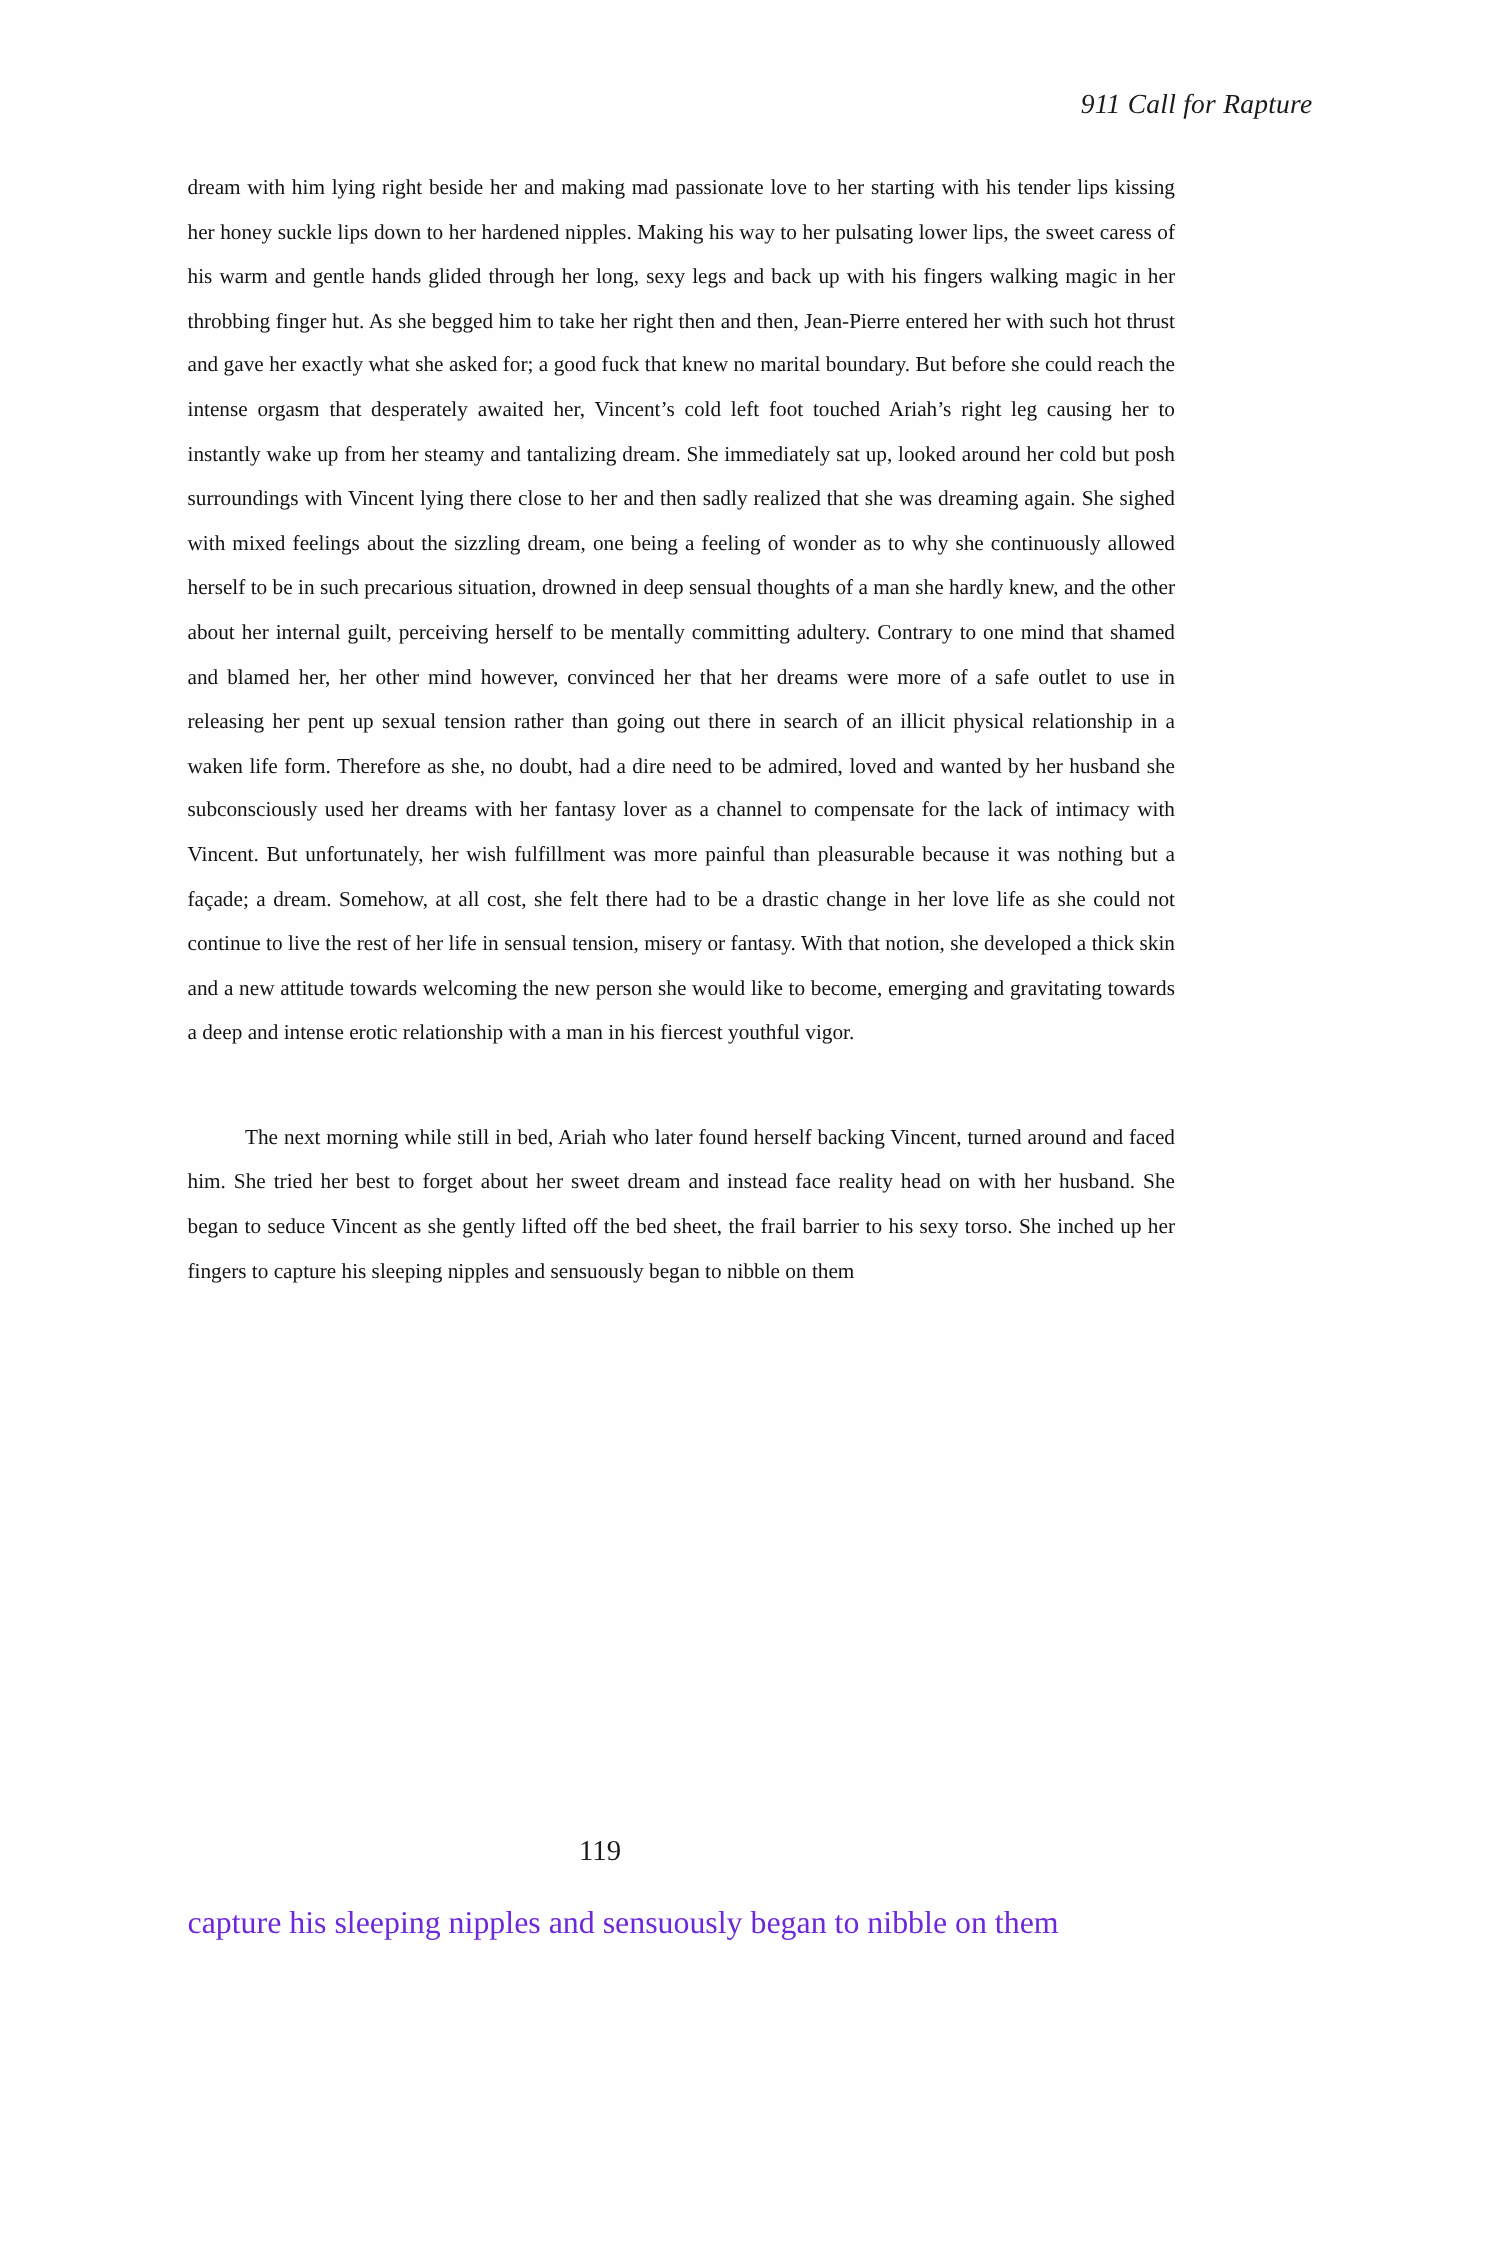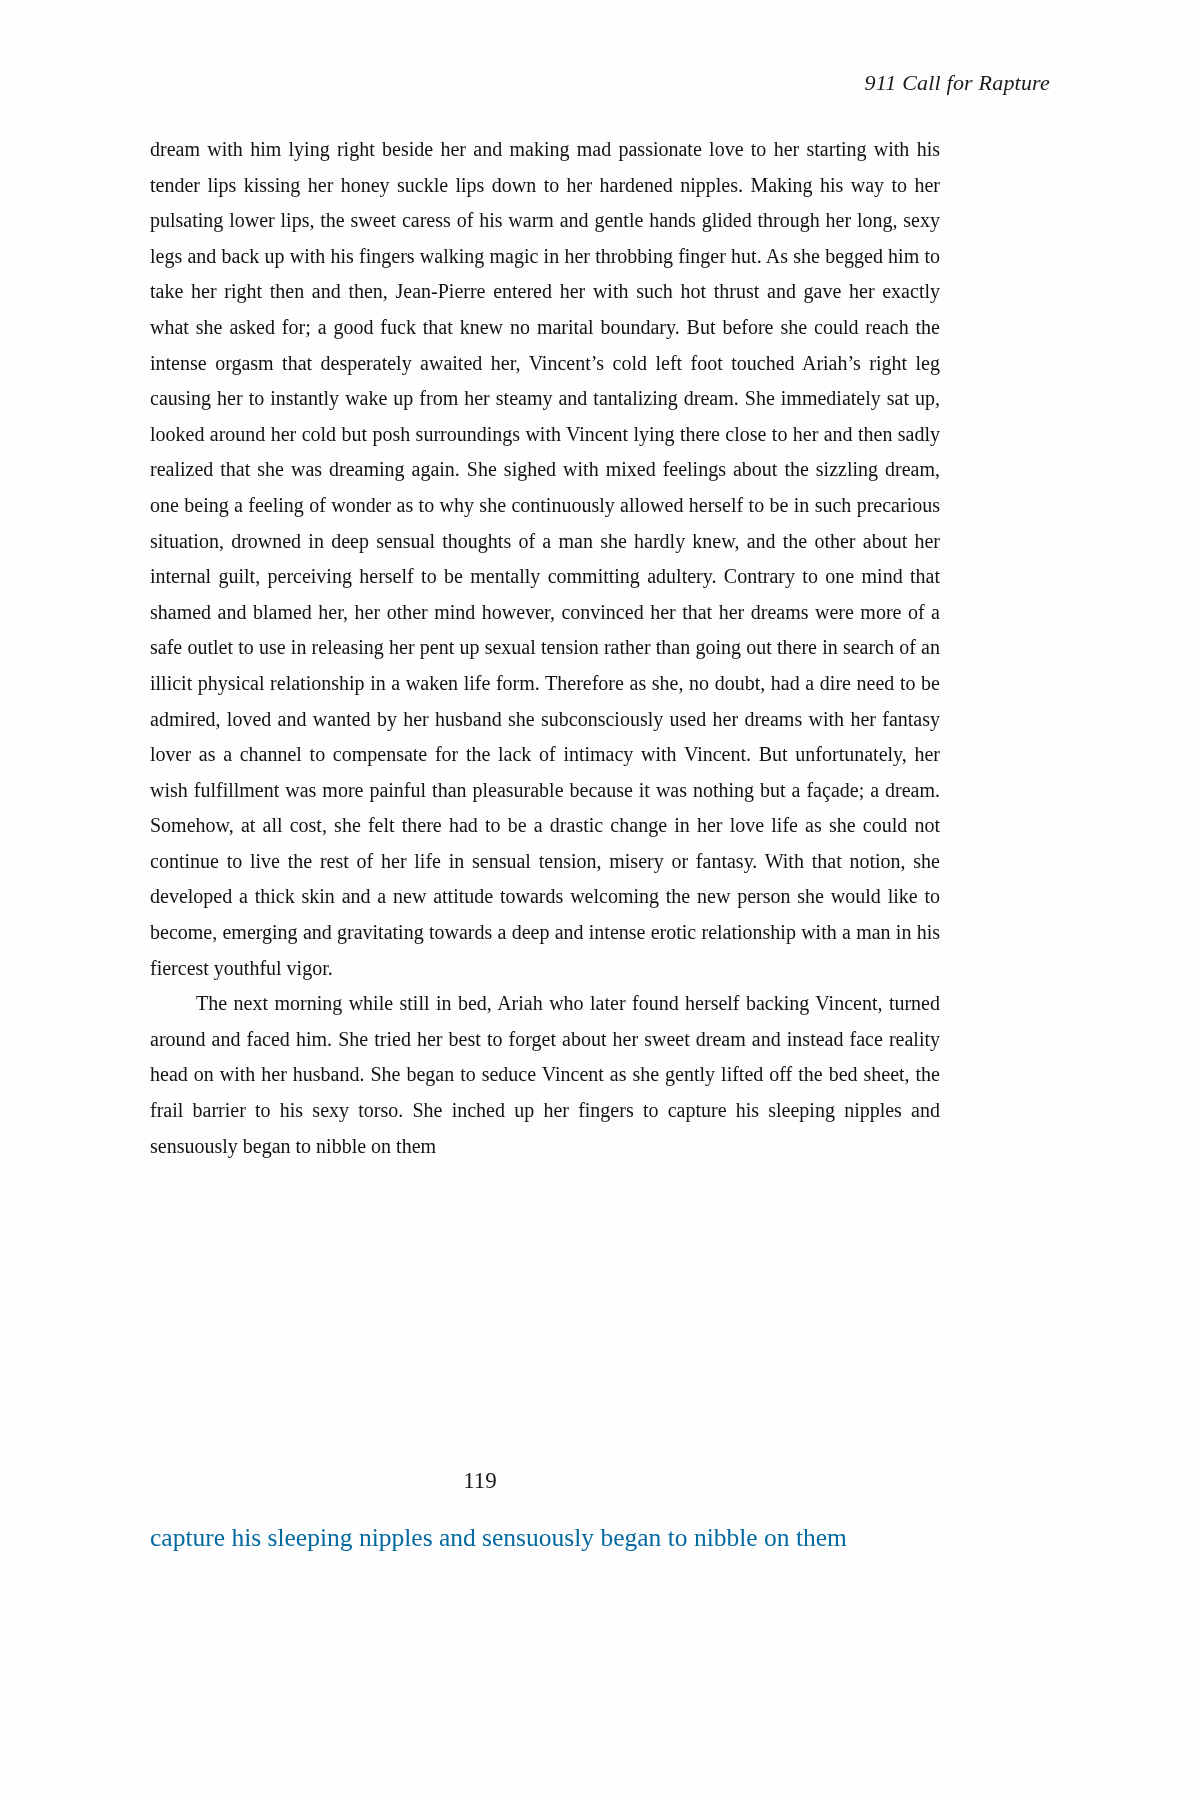--- a/index.html
+++ b/index.html
@@ -31,50 +31,51 @@
     letter-spacing: 0.2px;
     color: #1a1a1a;
     text-align: center;
     white-space: nowrap;
   }
   .body-text {
     position: absolute;
     top: 132px;
     left: 150px;
     width: 790px;
-    font-size: 20px;
+    font-size: 17px;
     line-height: 35.6px;
     text-align: justify;
     text-justify: inter-word;
     color: #121212;
     hyphens: none;
   }
   .body-text p {
     margin: 0;
   }
   .body-text p.indent {
     text-indent: 46px;
+    margin-top: 48px;
   }
   .folio {
     position: absolute;
     top: 1468px;
     left: 0;
     width: 960px;
     text-align: center;
     font-size: 23px;
     color: #1a1a1a;
   }
   .overflow-line {
     position: absolute;
     top: 1520px;
     left: 150px;
     width: 790px;
     font-size: 25.5px;
     line-height: 35.6px;
-    color: #0369a1;
+    color: #6d28d9;
     text-align: justify;
   }
 </style>
 </head>
 <body>
 
 <div class="page">
 
   <div class="running-head">911 Call for Rapture</div>
 

